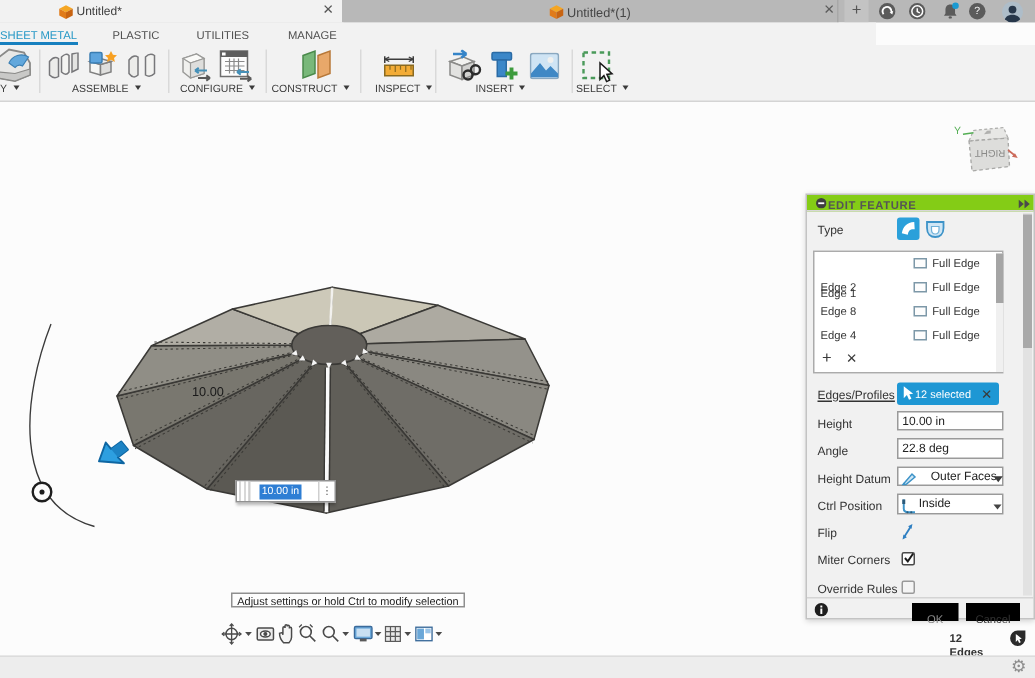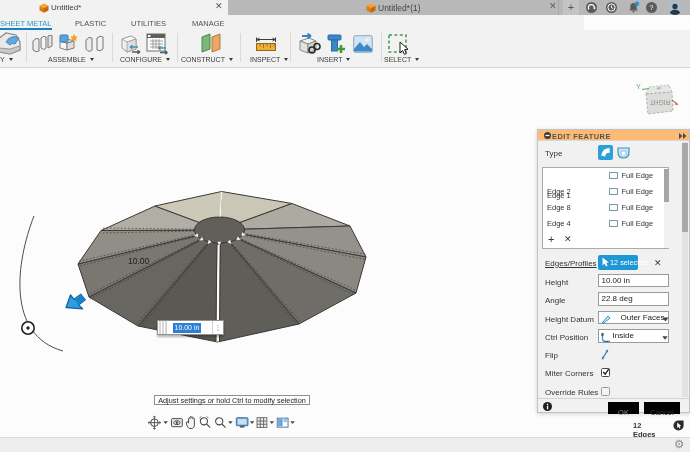--- a/index.html
+++ b/index.html
@@ -29,21 +29,21 @@
 #dim1 { position:absolute; left:128px; top:188px; font-size:8.5px; color:#1a1a1a; }
 #inputbox { position:absolute; left:157px; top:252px; width:67px; height:15px; background:#fff; border:1px solid #919191; display:flex; align-items:center; box-shadow:0 1.5px 2px rgba(0,0,0,0.28); }
 #grip { width:9px; height:13px; background:repeating-linear-gradient(90deg,#fff 0 1.5px,#d8d8d8 1.5px 3px); border-right:1px solid #cfcfcf;}
 #seltxt { background:#2e7ed4; color:#fff; font-size:7px; padding:1.5px 1.5px; margin-left:6px; white-space:nowrap;}
 #dots3 { margin-left:auto; border-left:1px solid #cfcfcf; width:11px; text-align:center; font-size:7px; color:#555; line-height:13px; letter-spacing:0;}
 #tooltip { position:absolute; left:154px; top:327px; width:156px; height:10px; background:#fdfdfd; border:1px solid #8f8f8f; font-size:7.3px; color:#1e1e1e; text-align:center; line-height:9px; white-space:nowrap;}
 #navbar { position:absolute; left:147px; top:346px; height:17px; display:flex; align-items:center; }
 #edgecount { position:absolute; left:633px; top:352.5px; font-size:7.5px; font-weight:bold; color:#333; }
 
 #panel { position:absolute; left:537px; top:128.5px; width:153px; height:284px; background:#f1f1f1; border:1px solid #c3c3c3; box-shadow:0 1px 4px rgba(0,0,0,0.18); }
-#phead { position:absolute; left:0; top:0; width:151px; height:11px; background:#fdba74; border-bottom:1px solid #d8d8d8; }
+#phead { position:absolute; left:0; top:0; width:151px; height:11px; background:#84cc16; border-bottom:1px solid #d8d8d8; }
 #ptitle { position:absolute; left:14px; top:2px; font-size:7.5px; font-weight:bold; color:#555; letter-spacing:0.4px;}
 .plabel { position:absolute; left:7px; font-size:8px; color:#333; white-space:nowrap;}
 .pinput { position:absolute; left:59.5px; width:71.5px; height:13.5px; background:#fff; border:1px solid #9a9a9a; font-size:8px; color:#222; line-height:12px; padding-left:3px; white-space:nowrap;}
 #plist { position:absolute; left:4px; top:37.5px; width:127px; height:82px; background:#fff; border:1px solid #ababab; }
 .erow { position:absolute; left:4px; font-size:7.5px; color:#333; }
 .fecb { position:absolute; left:66px; width:9px; height:7px; background:#fdfdfd; border:1px solid #7d98a8; }
 .felab { position:absolute; left:78.5px; font-size:7.5px; color:#333; }
 #pscroll { position:absolute; left:144px; top:12px; width:5.5px; height:255px; background:#e2e2e2; }
 #pthumb { position:absolute; left:0; top:1px; width:5.5px; height:89px; background:#a9a9a9; }
 #lscroll { position:absolute; left:121px; top:1px; width:4.5px; height:79px; background:#f0f0f0;}
@@ -372,21 +372,21 @@
     <span class="erow" style="top:50.5px;">Edge 4</span>
         <span class="fecb" style="top:51.5px;"></span>
         <span class="felab" style="top:50.5px;">Full Edge</span>
     <span class="abs" style="left:5px;top:65px;font-size:11px;color:#3a3a3a;">+</span>
     <span class="abs" style="left:21px;top:66px;font-size:9px;color:#3a3a3a;">✕</span>
     <div id="lscroll">
           <div id="lthumb"></div>
         </div>
   </div>
   <span class="plabel" style="top:129px;text-decoration:underline;">Edges/Profiles</span>
-  <div class="abs" style="left:60px;top:125px;width:40px;height:15px;background:#1e97d4;border-radius:2px;text-align:center;">
+  <div class="abs" style="left:60px;top:125px;width:68px;height:15px;background:#1e97d4;border-radius:2px;text-align:center;">
     <svg class="abs" style="left:3px;top:2.5px" width="9" height="10" viewBox="0 0 9 10">
           <path d="M1.5 0.5 L1.5 8.5 L3.6 6.4 L5 9.5 L6.6 8.8 L5.2 5.8 L7.8 5.5 Z" fill="#fff"></path>
         </svg>
     <span class="abs" style="left:12px;top:3.5px;font-size:7.3px;color:#fff;white-space:nowrap;">12 selected</span>
   </div>
   <span class="abs" style="left:116px;top:128px;font-size:9px;color:#3a3a3a;">✕</span>
   <span class="plabel" style="top:148px;">Height</span>
   <div class="pinput" style="top:144px;">10.00 in</div>
   <span class="plabel" style="top:166.5px;">Angle</span>
   <div class="pinput" style="top:162.5px;">22.8 deg</div>

